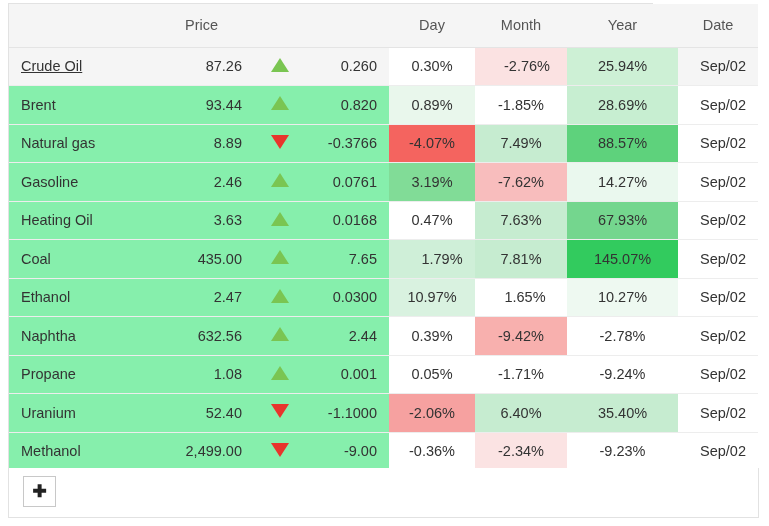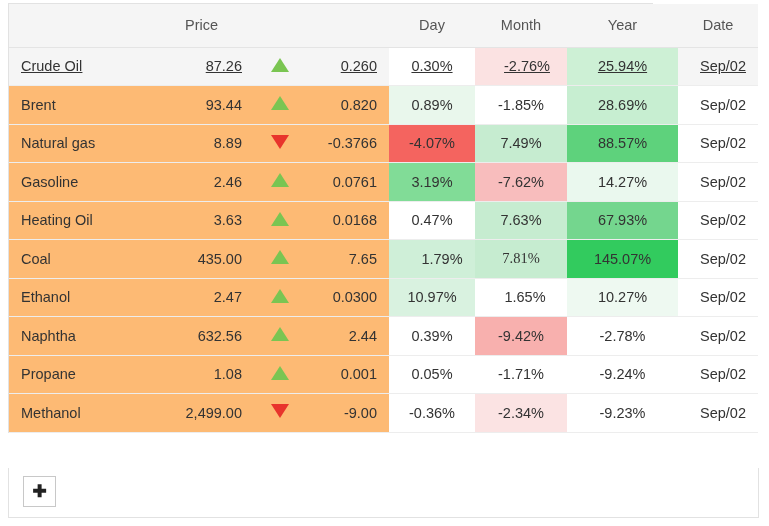--- a/index.html
+++ b/index.html
@@ -18,21 +18,21 @@
     background: #ffffff;
   }
   .table-wrap {
     position: absolute;
     left: 8px;
     top: 3px;
     width: 645px;
     border: 1px solid #e2e2e2;
     border-bottom: none;
     box-sizing: border-box;
-    background: #fdba74;
+    background: #86efac;
   }
   table.quotes {
     border-collapse: collapse;
     width: 100%;
     table-layout: fixed;
     font-size: 14.5px;
     color: #333333;
   }
   table.quotes col.c-name  { width: 140px; }
   table.quotes col.c-price { width: 105px; }
@@ -51,21 +51,21 @@
     font-weight: normal;
     font-size: 14.5px;
     padding: 0 12px;
     text-align: center;
     box-sizing: border-box;
     white-space: nowrap;
   }
   table.quotes thead th.h-blank { background: #f5f5f5; }
 
   table.quotes tbody tr { height: 38.5px; }
-  table.quotes tbody tr.row-hover td { background-color: #f5f5f5; text-decoration: underline; }
+  table.quotes tbody tr.row-hover td { background-color: #f5f5f5; }
   table.quotes tbody td {
     border-bottom: 1px solid #ededed;
     padding: 0 12px;
     box-sizing: border-box;
     white-space: nowrap;
     vertical-align: middle;
     font-size: 14.5px;
     color: #333333;
   }
   td.name  { text-align: left; }
@@ -207,21 +207,21 @@
             <td class="pct" style="background-color: rgb(198, 236, 208);">7.63%</td>
             <td class="pct" style="background-color: rgb(116, 214, 142);">67.93%</td>
             <td class="date">Sep/02</td>
           </tr>
           <tr>
             <td class="name"><span class="sym-plain">Coal</span></td>
             <td class="price">435.00</td>
             <td class="arrow"><span class="tri tri-up"></span></td>
             <td class="chg">7.65</td>
             <td class="pct" style="background-color: rgb(207, 239, 216); padding-left: 32px;">1.79%</td>
-            <td class="pct" style="background-color: rgb(198, 236, 208); font-family: Liberation Serif, serif;">7.81%</td>
+            <td class="pct" style="background-color: rgb(198, 236, 208);">7.81%</td>
             <td class="pct" style="background-color: rgb(50, 203, 94);">145.07%</td>
             <td class="date">Sep/02</td>
           </tr>
           <tr>
             <td class="name"><span class="sym-plain">Ethanol</span></td>
             <td class="price">2.47</td>
             <td class="arrow"><span class="tri tri-up"></span></td>
             <td class="chg">0.0300</td>
             <td class="pct" style="background-color: rgb(217, 242, 224);">10.97%</td>
             <td class="pct" style="background-color: rgb(255, 255, 255); padding-left: 20px;">1.65%</td>
@@ -239,20 +239,30 @@
             <td class="date">Sep/02</td>
           </tr>
           <tr>
             <td class="name"><span class="sym-plain">Propane</span></td>
             <td class="price">1.08</td>
             <td class="arrow"><span class="tri tri-up"></span></td>
             <td class="chg">0.001</td>
             <td class="pct" style="background-color: rgb(255, 255, 255);">0.05%</td>
             <td class="pct" style="background-color: rgb(255, 255, 255);">-1.71%</td>
             <td class="pct" style="background-color: rgb(255, 255, 255);">-9.24%</td>
+            <td class="date">Sep/02</td>
+          </tr>
+          <tr>
+            <td class="name"><span class="sym-plain">Uranium</span></td>
+            <td class="price">52.40</td>
+            <td class="arrow"><span class="tri tri-down"></span></td>
+            <td class="chg">-1.1000</td>
+            <td class="pct" style="background-color: rgb(246, 161, 160);">-2.06%</td>
+            <td class="pct" style="background-color: rgb(198, 236, 208);">6.40%</td>
+            <td class="pct" style="background-color: rgb(198, 236, 208);">35.40%</td>
             <td class="date">Sep/02</td>
           </tr>
           <tr>
             <td class="name"><span class="sym-plain">Methanol</span></td>
             <td class="price">2,499.00</td>
             <td class="arrow"><span class="tri tri-down"></span></td>
             <td class="chg">-9.00</td>
             <td class="pct" style="background-color: rgb(255, 255, 255);">-0.36%</td>
             <td class="pct" style="background-color: rgb(251, 227, 227);">-2.34%</td>
             <td class="pct" style="background-color: rgb(255, 255, 255);">-9.23%</td>

